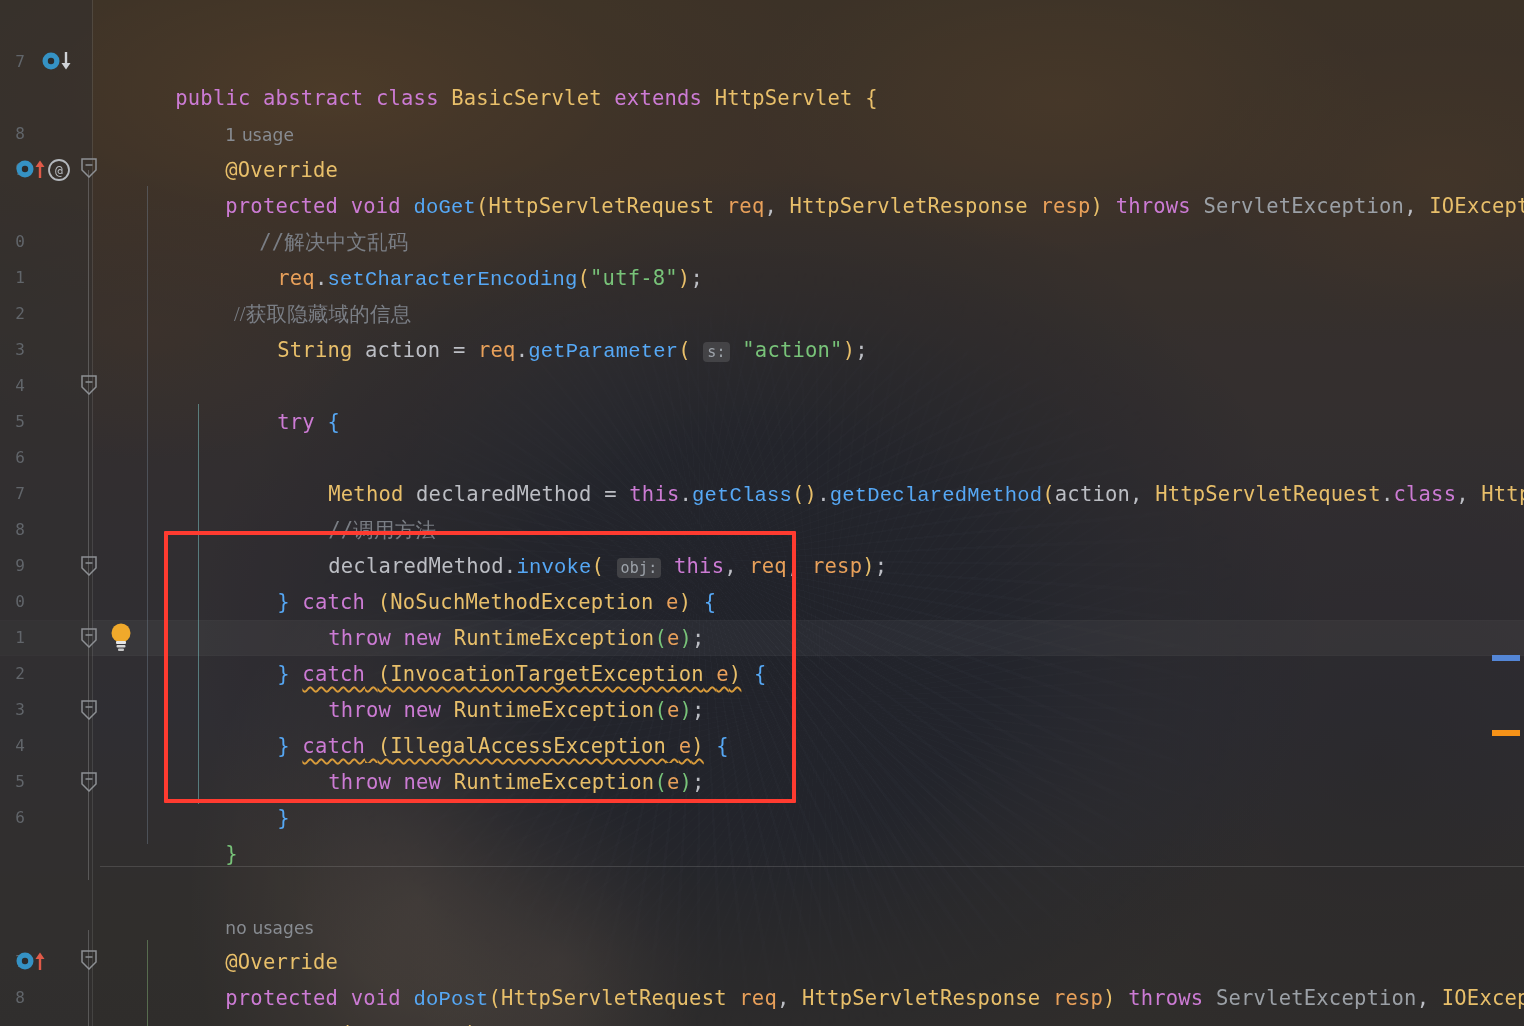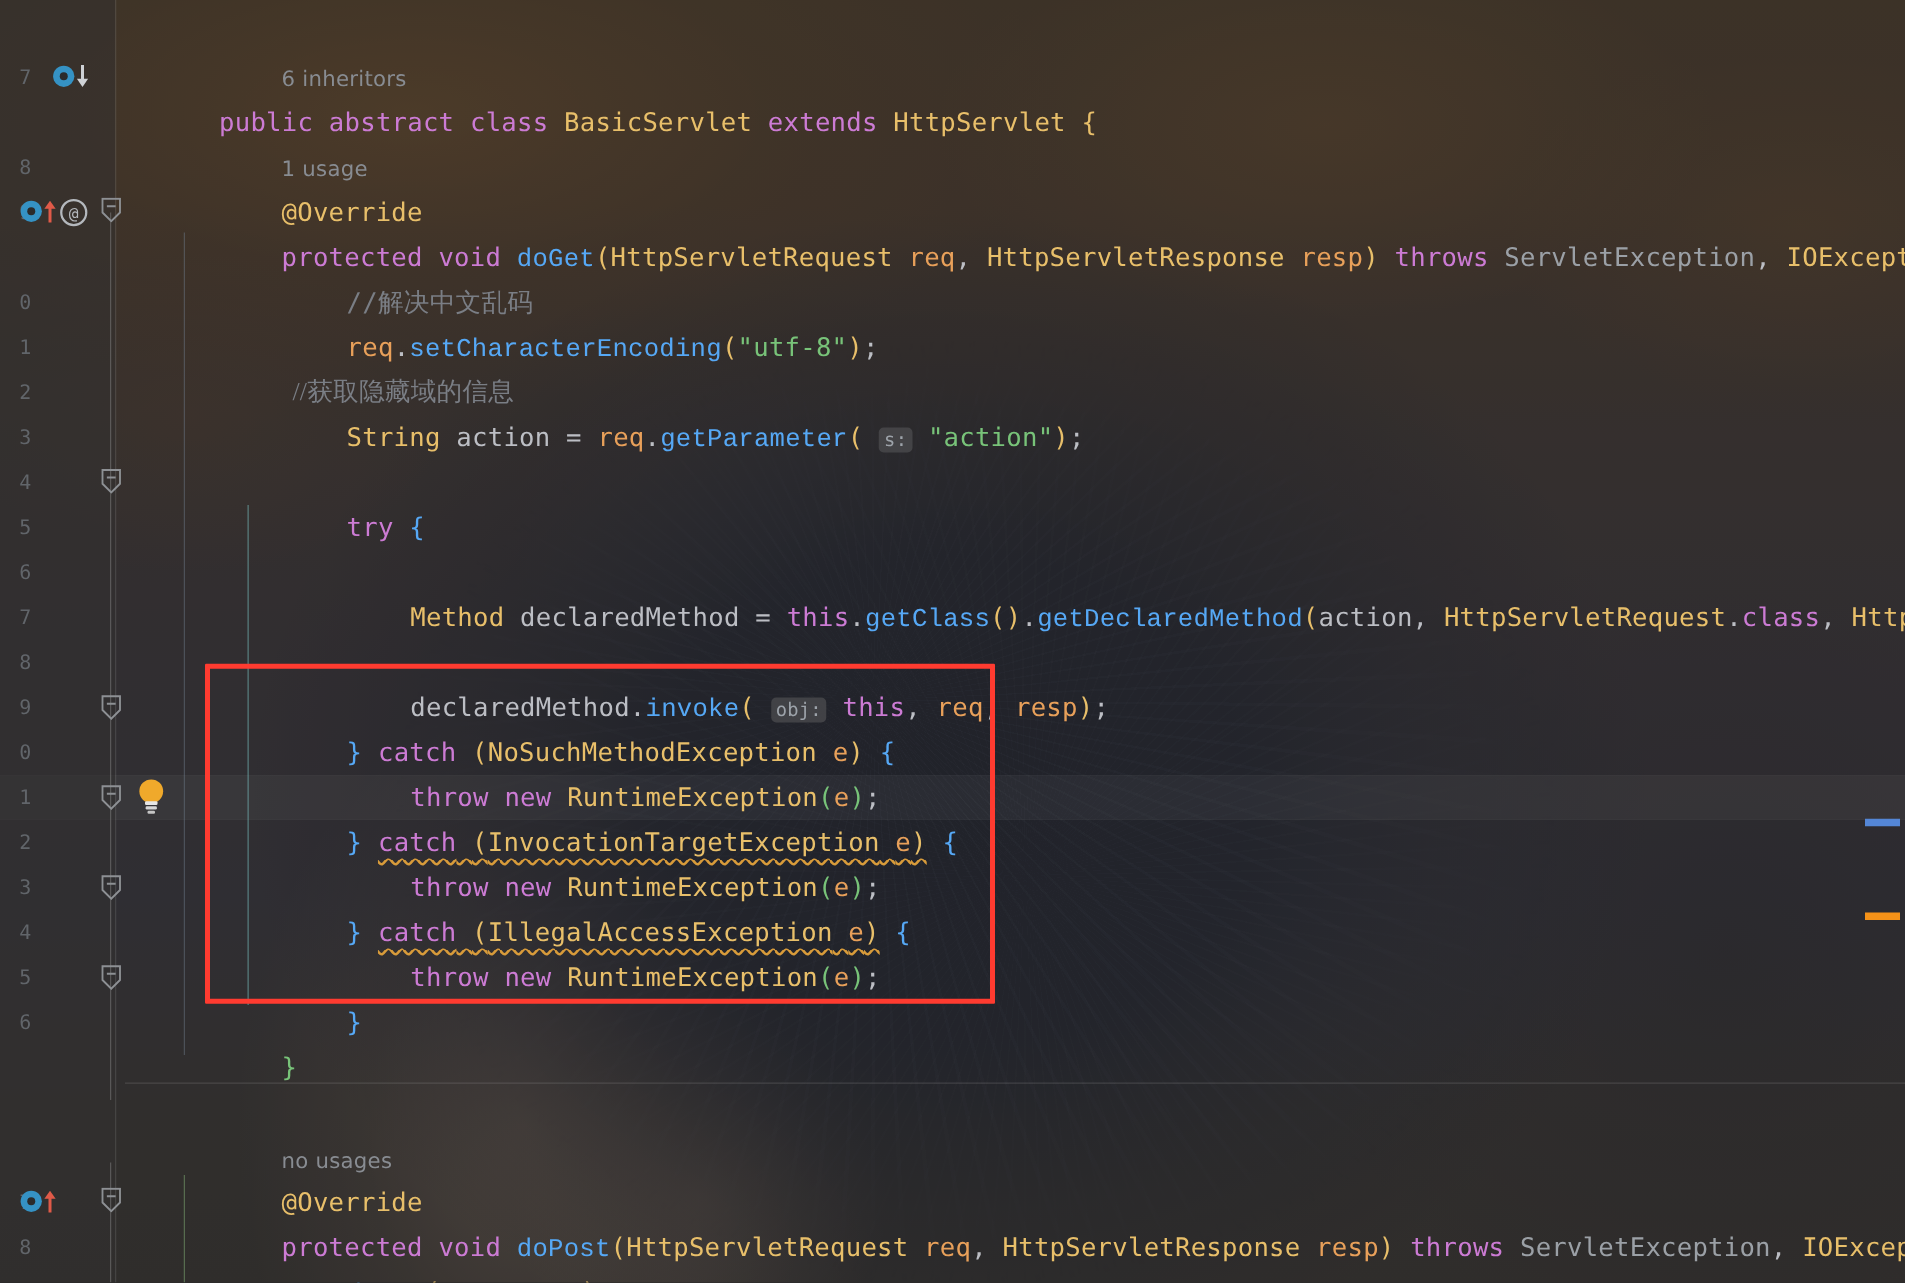--- a/index.html
+++ b/index.html
@@ -270,23 +270,20 @@
     </svg>
   </div>
 
   <div class="iguide" style="left:147px; top:186px; height:658px;"></div>
   <div class="iguide active" style="left:198px; top:404px; height:400px;"></div>
   <div class="iguide green" style="left:147px; top:940px; height:86px;"></div>
 
   <div class="code">
 
     
-    <div class="line" style="left:150px; top:8px;">
-      <span class="incl">6 inheritors</span>
-    </div>
 
     
     <div class="line" style="left:100px; top:44px;text-align:right;">
       <span class="kw">public</span><span class="ident"> </span><span class="kw">abstract</span><span> </span><span class="kw">class</span><span> </span><span class="type">BasicServlet</span><span> </span><span class="kw">extends</span><span> </span><span class="type">HttpServlet</span><span> </span><span class="type">{</span>
     </div>
 
     
     <div class="line" style="left:150px; top:80px;">
       <span class="incl">1 usage</span>
     </div>
@@ -295,21 +292,21 @@
     <div class="line" style="left:150px; top:116px;">
       <span class="anno">@Override</span>
     </div>
 
     
     <div class="line" style="left:150px; top:152px;">
       <span class="kw">protected</span><span> </span><span class="kw">void</span><span> </span><span class="fn">doGet</span><span class="paren">(</span><span class="type">HttpServletRequest</span><span> </span><span class="field">req</span><span class="ident">, </span><span class="type">HttpServletResponse</span><span> </span><span class="field">resp</span><span class="paren">)</span><span> </span><span class="kw">throws</span><span> </span><span class="gray">ServletException</span><span class="ident">, </span><span class="type">IOExceptio</span>
     </div>
 
     
-    <div class="line" style="left:202px; top:188px;">
+    <div class="line" style="left:184px; top:188px;">
       <span class="cmt">//解决中文乱码</span>
     </div>
 
     
     <div class="line" style="left:202px; top:224px;">
       <span class="field">req</span><span class="ident">.</span><span class="fn">setCharacterEncoding</span><span class="paren">(</span><span class="str">"utf-8"</span><span class="paren">)</span><span class="ident">;</span>
     </div>
 
     
     <div class="line" style="left:202px; top:260px;font-family:Liberation Serif, serif;">
@@ -329,20 +326,23 @@
     </div>
 
     
 
     
     <div class="line" style="left:253px; top:440px;">
       <span class="type">Method</span><span> </span><span class="ident">declaredMethod</span><span class="ident"> = </span><span class="kw">this</span><span class="ident">.</span><span class="fn">getClass</span><span class="paren">()</span><span class="ident">.</span><span class="fn">getDeclaredMethod</span><span class="paren">(</span><span class="ident">action</span><span class="ident">, </span><span class="type">HttpServletRequest</span><span class="ident">.</span><span class="kw">class</span><span class="ident">, </span><span class="type">HttpSe</span>
     </div>
 
     
+    <div class="line" style="left:253px; top:476px;">
+      <span class="cmt">//调用方法</span>
+    </div>
 
     
     <div class="line" style="left:253px; top:512px;">
       <span class="ident">declaredMethod</span><span class="ident">.</span><span class="fn">invoke</span><span class="paren">(</span><span> </span><span class="pillhint">obj:</span><span> </span><span class="kw">this</span><span class="ident">, </span><span class="field">req</span><span class="ident">, </span><span class="field">resp</span><span class="paren">)</span><span class="ident">;</span>
     </div>
 
     
     <div class="line" style="left:202px; top:548px;">
       <span class="brace">}</span><span> </span><span class="kw">catch</span><span> </span><span class="paren">(</span><span class="type">NoSuchMethodException</span><span> </span><span class="field">e</span><span class="paren">)</span><span> </span><span class="brace">{</span>
     </div>

